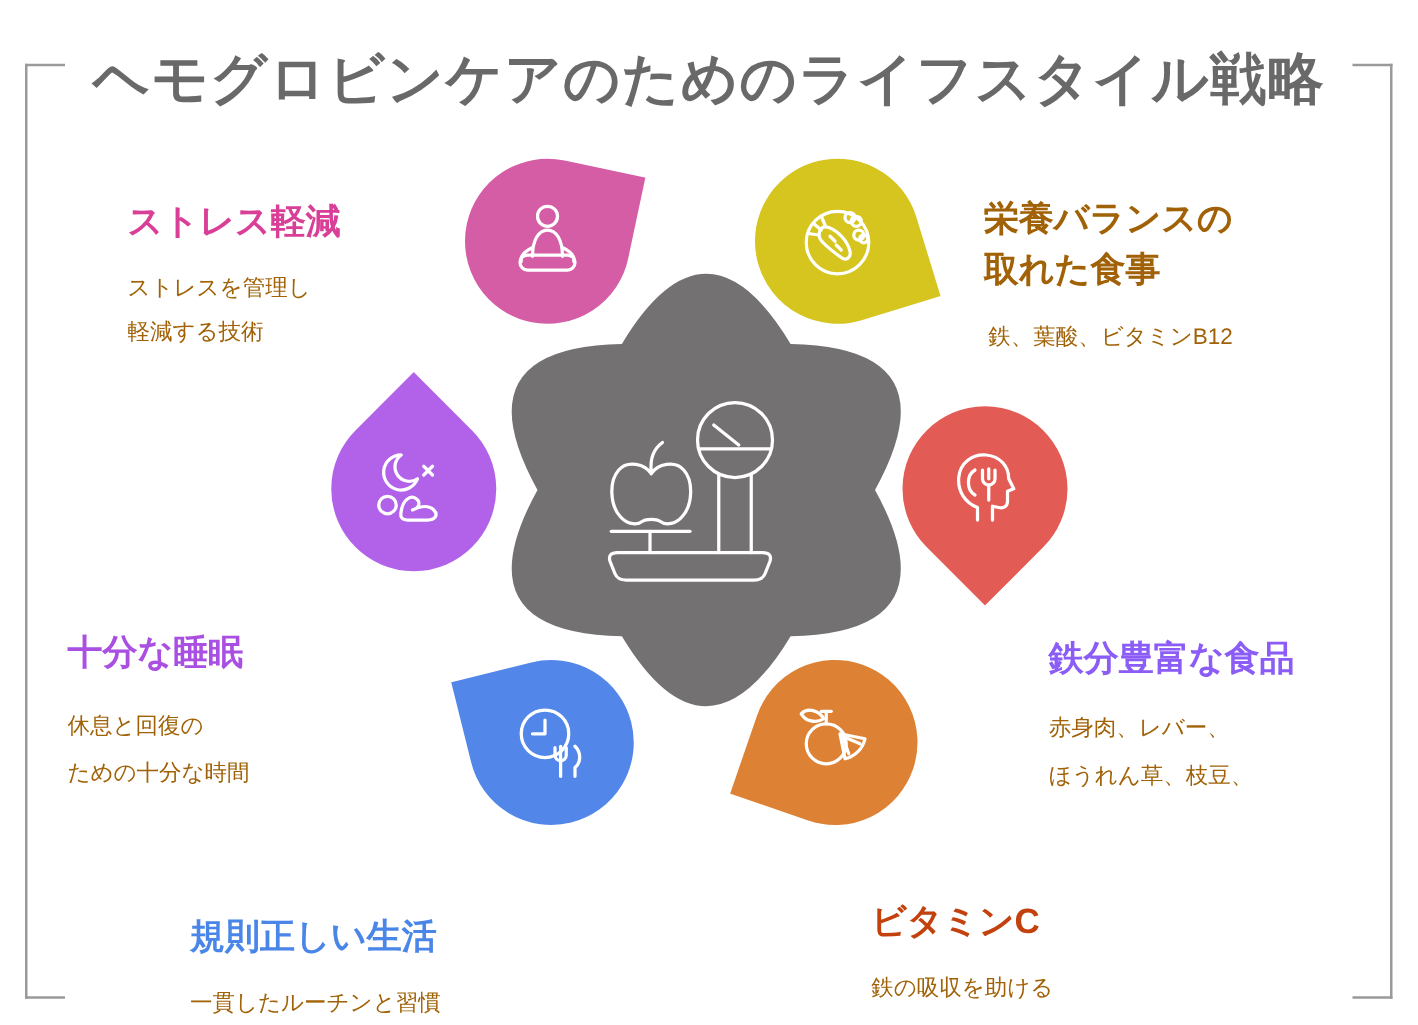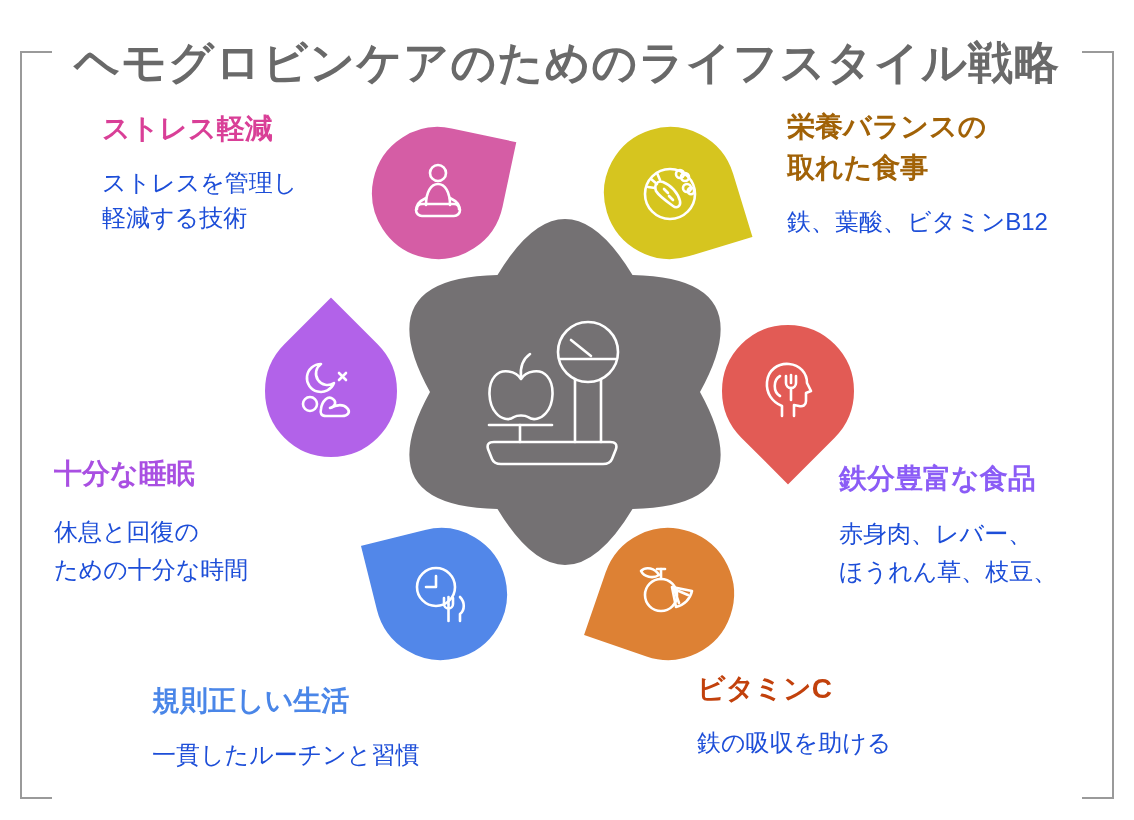--- a/index.html
+++ b/index.html
@@ -31,23 +31,23 @@
   }
   .petal-icon svg{display:block;}
   .p-pink .pin{background:#d55da5;transform:rotate(-168deg);}
   .p-yellow .pin{background:#d6c51f;transform:rotate(-107deg);}
   .p-red .pin{background:#e25b55;transform:rotate(-45deg);}
   .p-orange .pin{background:#dd8134;transform:rotate(19deg);}
   .p-blue .pin{background:#5287e9;transform:rotate(76deg);}
   .p-purple .pin{background:#b262e9;transform:rotate(135deg);}
   
   .tblock{position:absolute;z-index:3;}
-  .plabel{font-weight:700;font-size:28px;line-height:38px;white-space:nowrap;}
+  .plabel{font-weight:700;font-size:28px;line-height:38px;white-space:nowrap;margin-top:48px;}
   .plabel.two{line-height:41px;}
-  .pdesc{margin-top:17px;font-size:24px;line-height:35px;color:#1d4ed8;white-space:nowrap;}
+  .pdesc{margin-top:17px;font-size:18px;line-height:35px;color:#a16207;white-space:nowrap;}
   .pdesc.lh38{line-height:38px;}
   .c-pink{color:#d93f97;}
   .c-yellow{color:#a16207;}
   .c-red{color:#8b5cf6;}
   .c-orange{color:#c2410c;}
   .c-blue{color:#4a86e8;}
   .c-purple{color:#a94fe2;}
   .lineart{fill:none;stroke:#ffffff;stroke-width:2.6;stroke-linecap:round;stroke-linejoin:round;}
 </style>
 </head>

